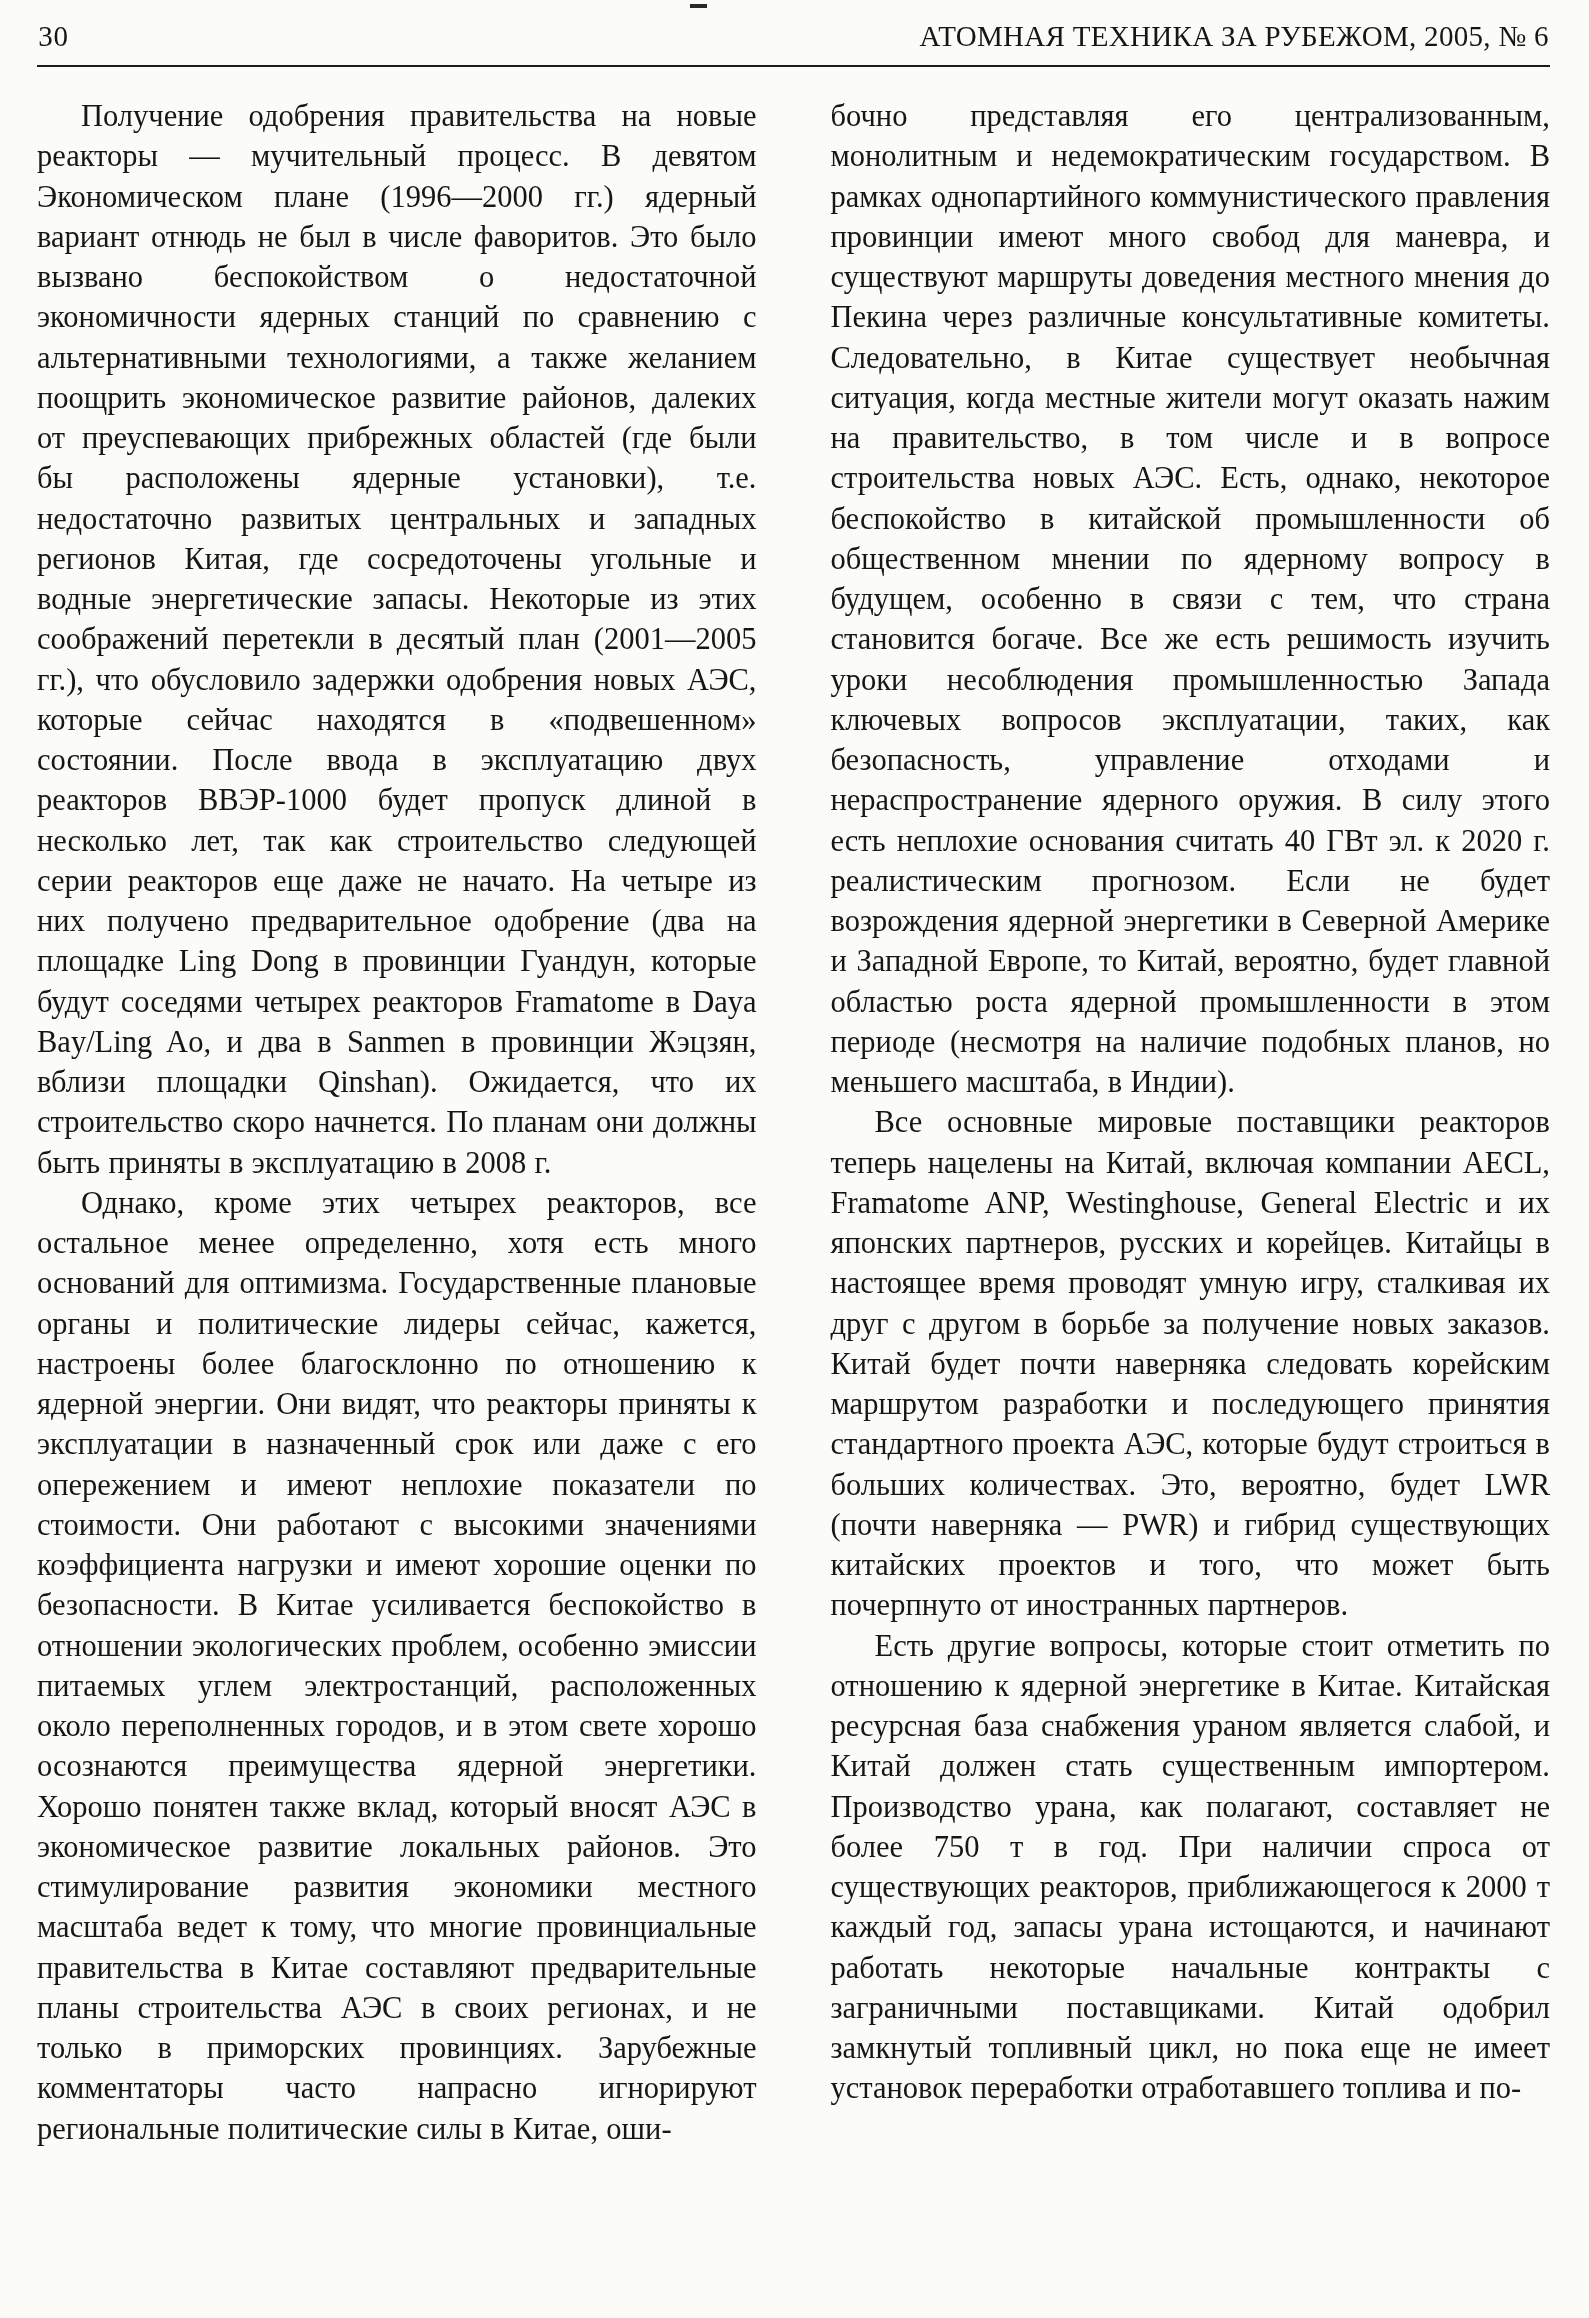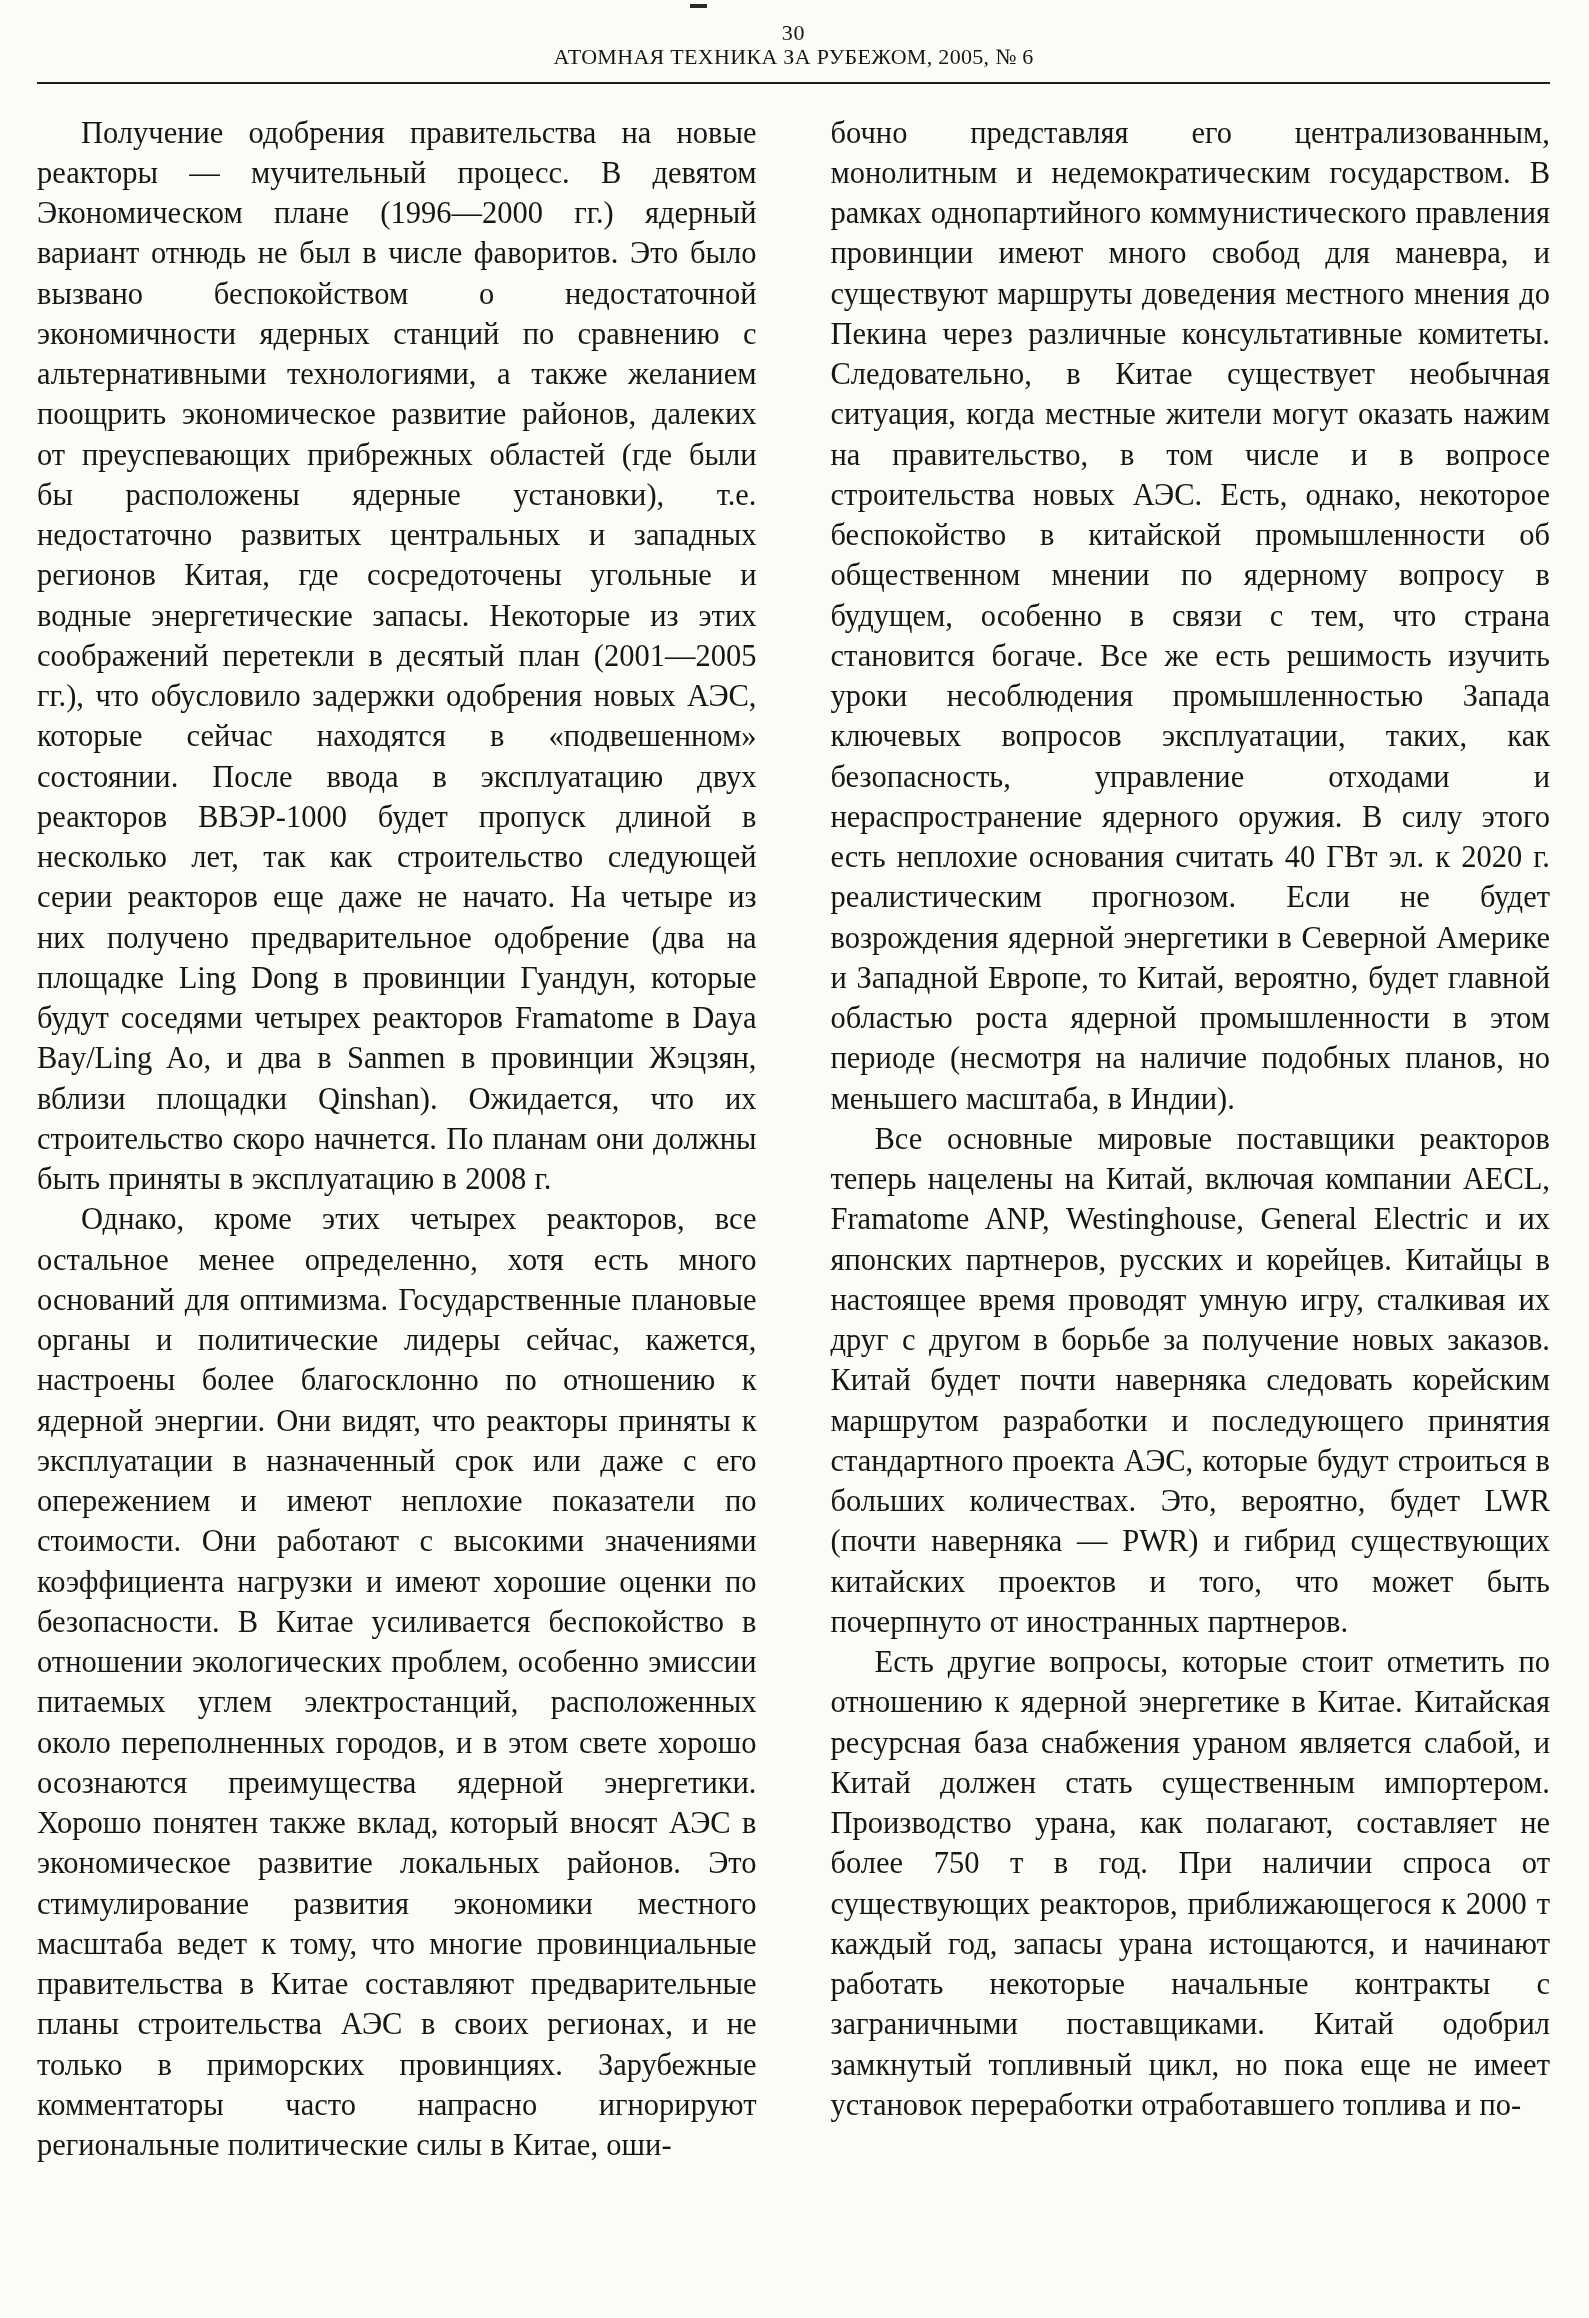--- a/index.html
+++ b/index.html
@@ -27,24 +27,23 @@
     top: 4px;
     left: 690px;
     width: 17px;
     height: 4px;
     background: #2a2a2a;
   }
   .page-header {
     display: flex;
     justify-content: space-between;
     align-items: center;
-    font-size: 22px;
+    font-size: 29px;
     line-height: 1.1;
     padding: 9.3px 1.3px 12px 1.3px;
-    flex-direction: column;
   }
   .page-number {
     letter-spacing: 0.7px;
   }
   .journal-title {
     text-align: right;
     letter-spacing: 0.3px;
   }
   .header-rule {
     height: 0;

